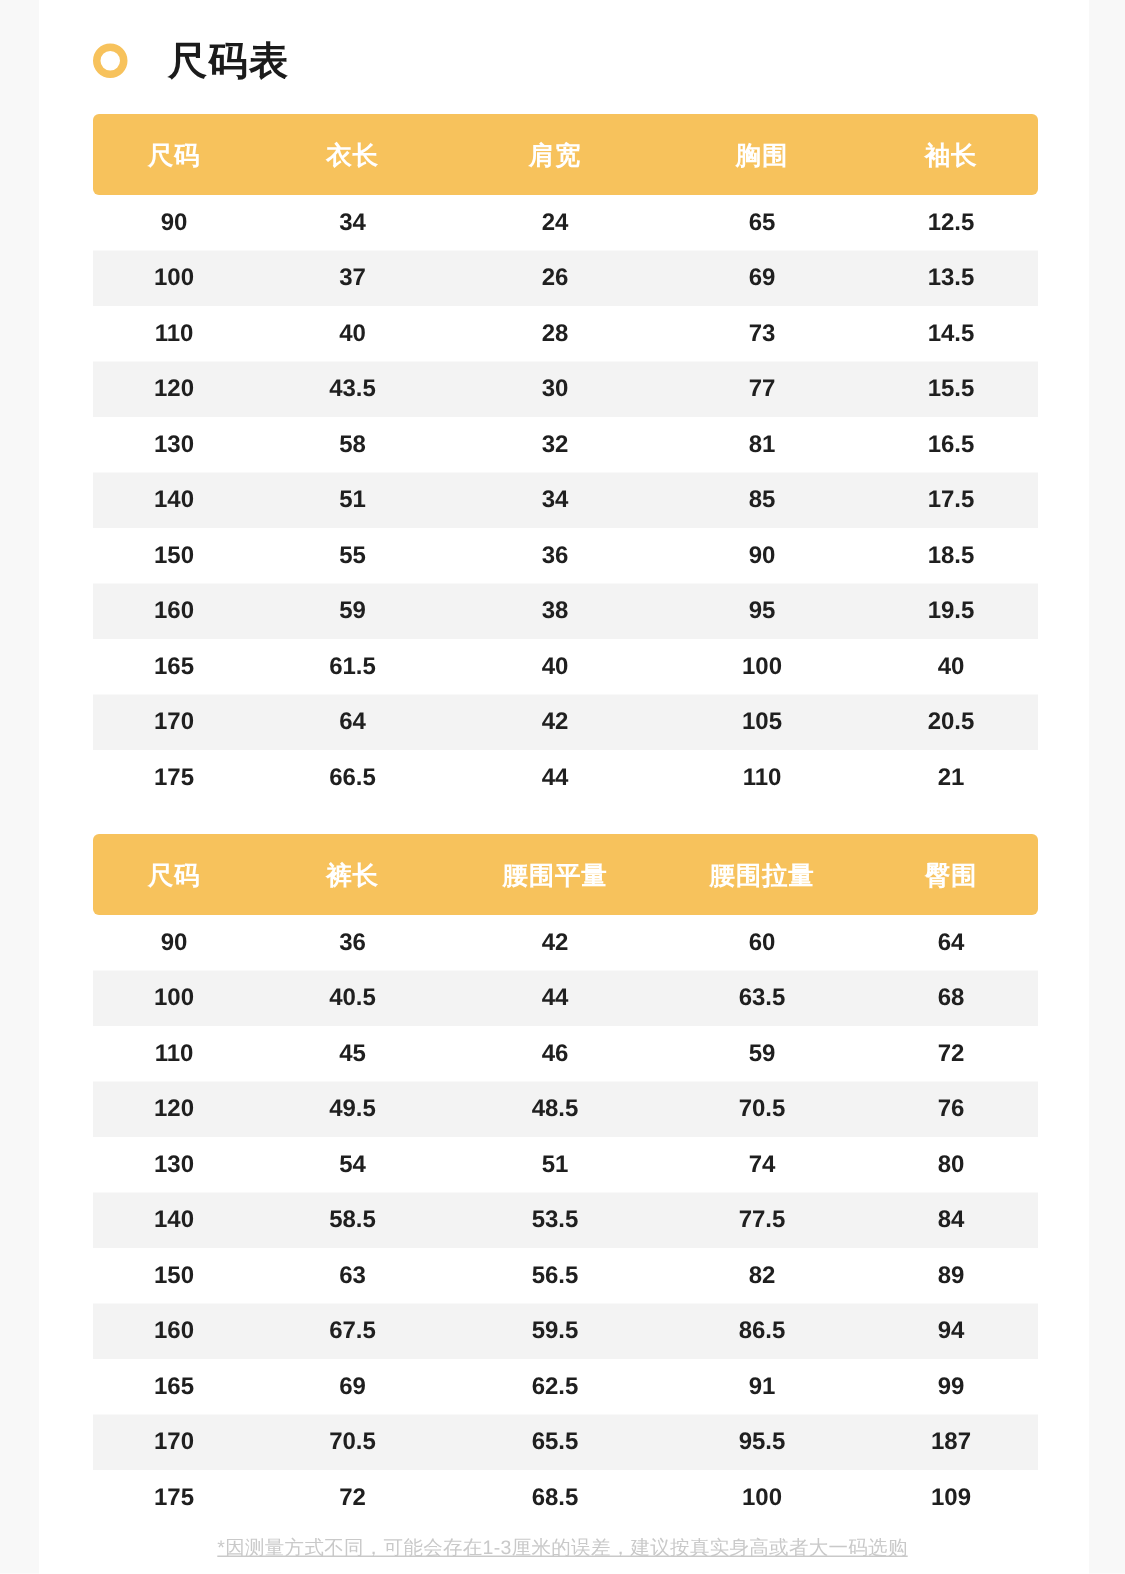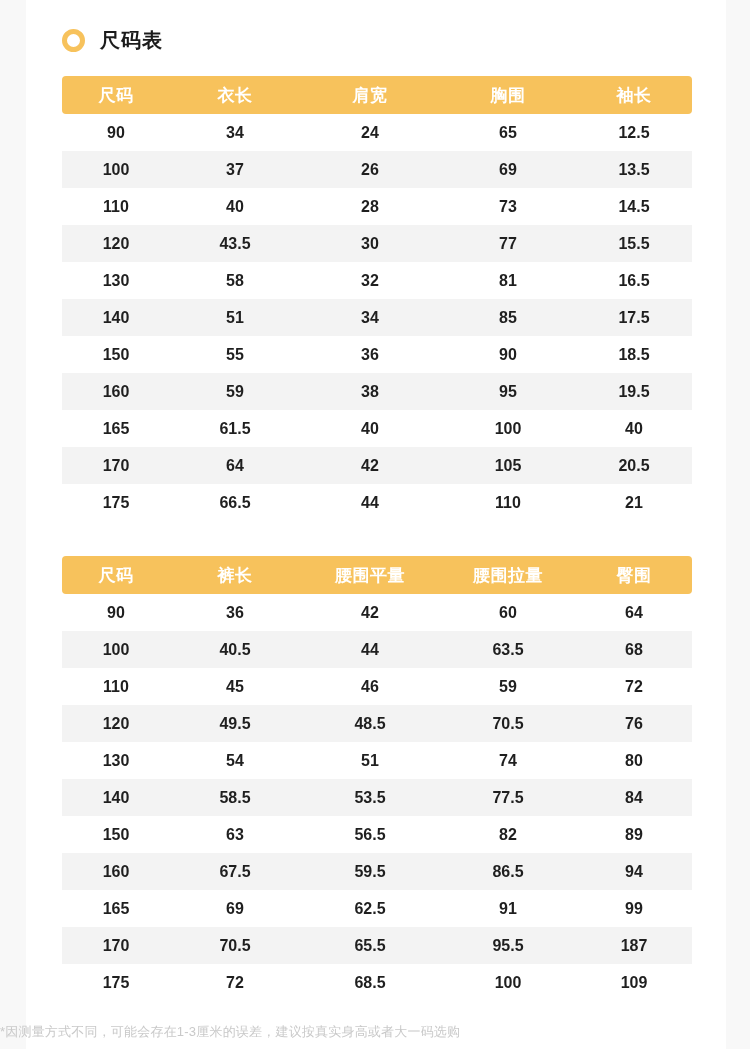--- a/index.html
+++ b/index.html
@@ -53,22 +53,22 @@
   }
   .ring-icon {
     width: 23px;
     height: 23px;
     border-radius: 50%;
     border: 5px solid #f7c25c;
     box-sizing: border-box;
     flex: 0 0 auto;
   }
   .title-text {
-    margin-left: 15px;
-    font-size: 20px;
+    margin-left: 27px;
+    font-size: 26px;
     font-weight: bold;
     color: #1b1b1b;
     letter-spacing: 1px;
     line-height: 1;
   }
 
   
   .size-table {
     position: absolute;
     left: 62px;
@@ -83,21 +83,21 @@
     background: #f7c25c;
   }
   .size-table thead th {
     height: 38px;
     color: #ffffff;
     font-size: 17px;
     font-weight: bold;
     text-align: center;
     letter-spacing: 0.5px;
     border: 0;
-    padding: 0;
+    padding: 8px;
   }
   .size-table thead th:first-child {
     border-top-left-radius: 4px;
     border-bottom-left-radius: 4px;
   }
   .size-table thead th:last-child {
     border-top-right-radius: 4px;
     border-bottom-right-radius: 4px;
   }
   .size-table tbody td {
@@ -122,25 +122,26 @@
   .col-c     { width: 140px; }
   .col-d     { width: 136px; }
   .col-e     { width: 116px; }
 
   
   .footnote {
     position: absolute;
     left: 0;
     top: 1022px;
     width: 750px;
-    text-align: left;
+    text-align: center;
     font-size: 13px;
     color: #c9c9c9;
     letter-spacing: 0.2px;
     line-height: 20px;
+    text-decoration: underline;
   }
 </style>
 </head>
 <body>
 
 <div class="page">
 
   <div class="edge-gutter-left"></div>
   <div class="edge-gutter-right"></div>
 

